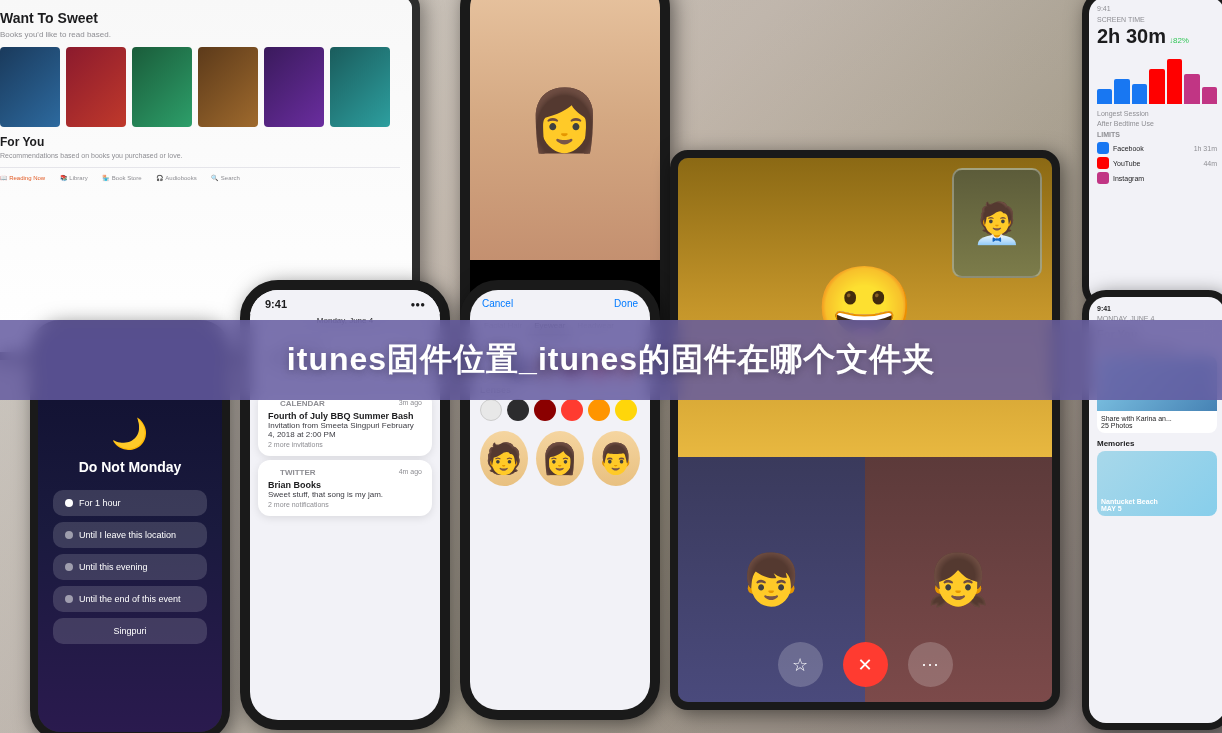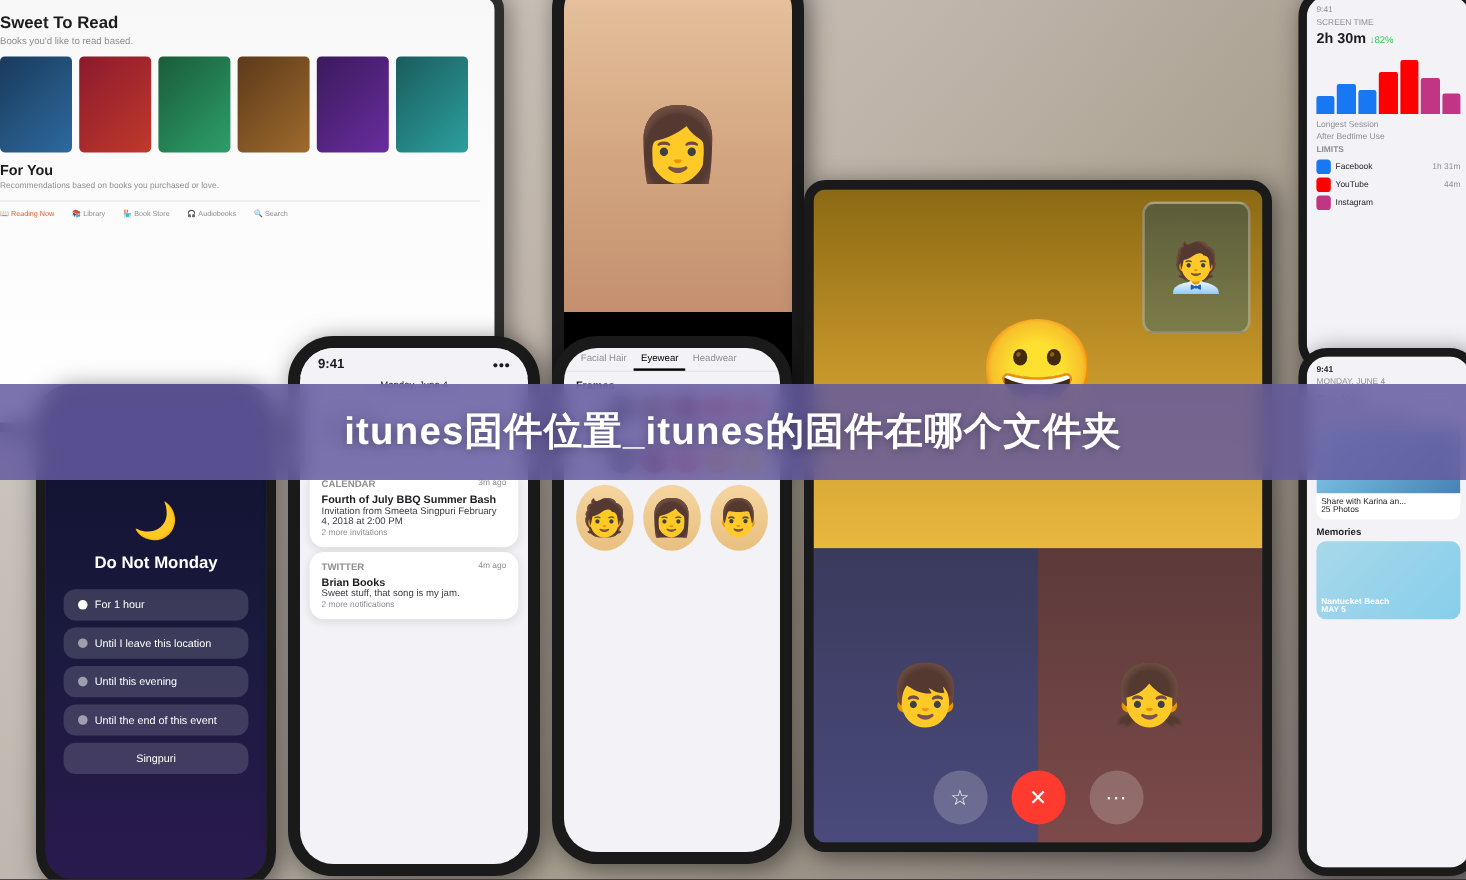--- a/index.html
+++ b/index.html
@@ -239,20 +239,21 @@
       margin: 4px 8px;
       border-radius: 12px;
       padding: 8px 10px;
       box-shadow: 0 2px 8px rgba(0,0,0,0.1);
     }
 
     .msg-notif-header {
       display: flex;
       justify-content: space-between;
       margin-bottom: 3px;
+      margin-left: 12px;
     }
 
     .msg-app-name {
       font-size: 8px;
       font-weight: 600;
       color: #8e8e93;
       text-transform: uppercase;
     }
 
     .msg-time-ago {
@@ -551,21 +552,21 @@
 
     .st-header-bar {
       font-size: 7px;
       color: #8e8e93;
       display: flex;
       justify-content: space-between;
       margin-bottom: 4px;
     }
 
     .st-time {
-      font-size: 12px;
+      font-size: 20px;
       font-weight: 700;
       color: #1c1c1e;
     }
 
     .st-percent {
       font-size: 8px;
       color: #34C759;
       margin-left: 3px;
     }
 
@@ -739,21 +740,21 @@
 <body>
 
 <div class="bg-collage">
   <div class="top-grad"></div>
 </div>
 
 <div class="device-container">
 
   <div class="ipad-left">
     <div class="ipad-left-screen">
-      <div class="books-header">Sweet To Read</div>
+      <div class="books-header">Want To Sweet</div>
       <div class="books-sub">Books you'd like to read based.</div>
       <div class="books-row">
         <div class="book-thumb book-1"></div>
         <div class="book-thumb book-2"></div>
         <div class="book-thumb book-3"></div>
         <div class="book-thumb book-4"></div>
         <div class="book-thumb book-5"></div>
         <div class="book-thumb book-6"></div>
       </div>
       <div class="for-you-section">For You</div>
@@ -845,20 +846,24 @@
           <div class="camera-side-btn">⚡</div>
           <div class="shutter-btn"></div>
           <div class="camera-side-btn">🔄</div>
         </div>
       </div>
     </div>
   </div>
 
   <div class="iphone-memoji">
     <div class="memoji-screen">
+      <div class="memoji-header">
+        <span class="memoji-cancel">Cancel</span>
+        <span class="memoji-done">Done</span>
+      </div>
       <div class="memoji-tabs">
         <div class="memoji-tab">Facial Hair</div>
         <div class="memoji-tab active">Eyewear</div>
         <div class="memoji-tab">Headwear</div>
       </div>
       <div class="memoji-section-title">Frames</div>
       <div class="memoji-options">
         <div class="memoji-color" style="background:#e8e8e8;border:1px solid #ccc;"></div>
         <div class="memoji-color" style="background:#2c2c2e;"></div>
         <div class="memoji-color" style="background:#8B4513;"></div>

